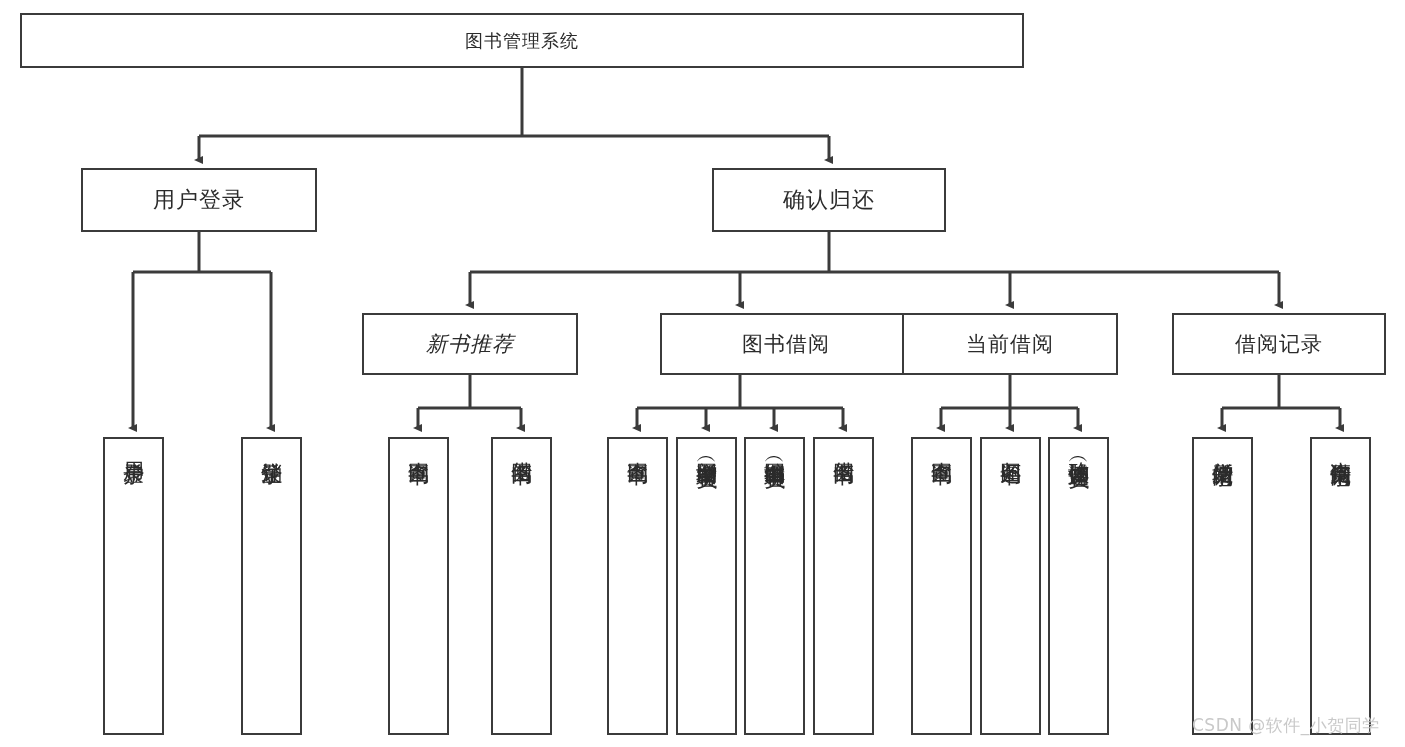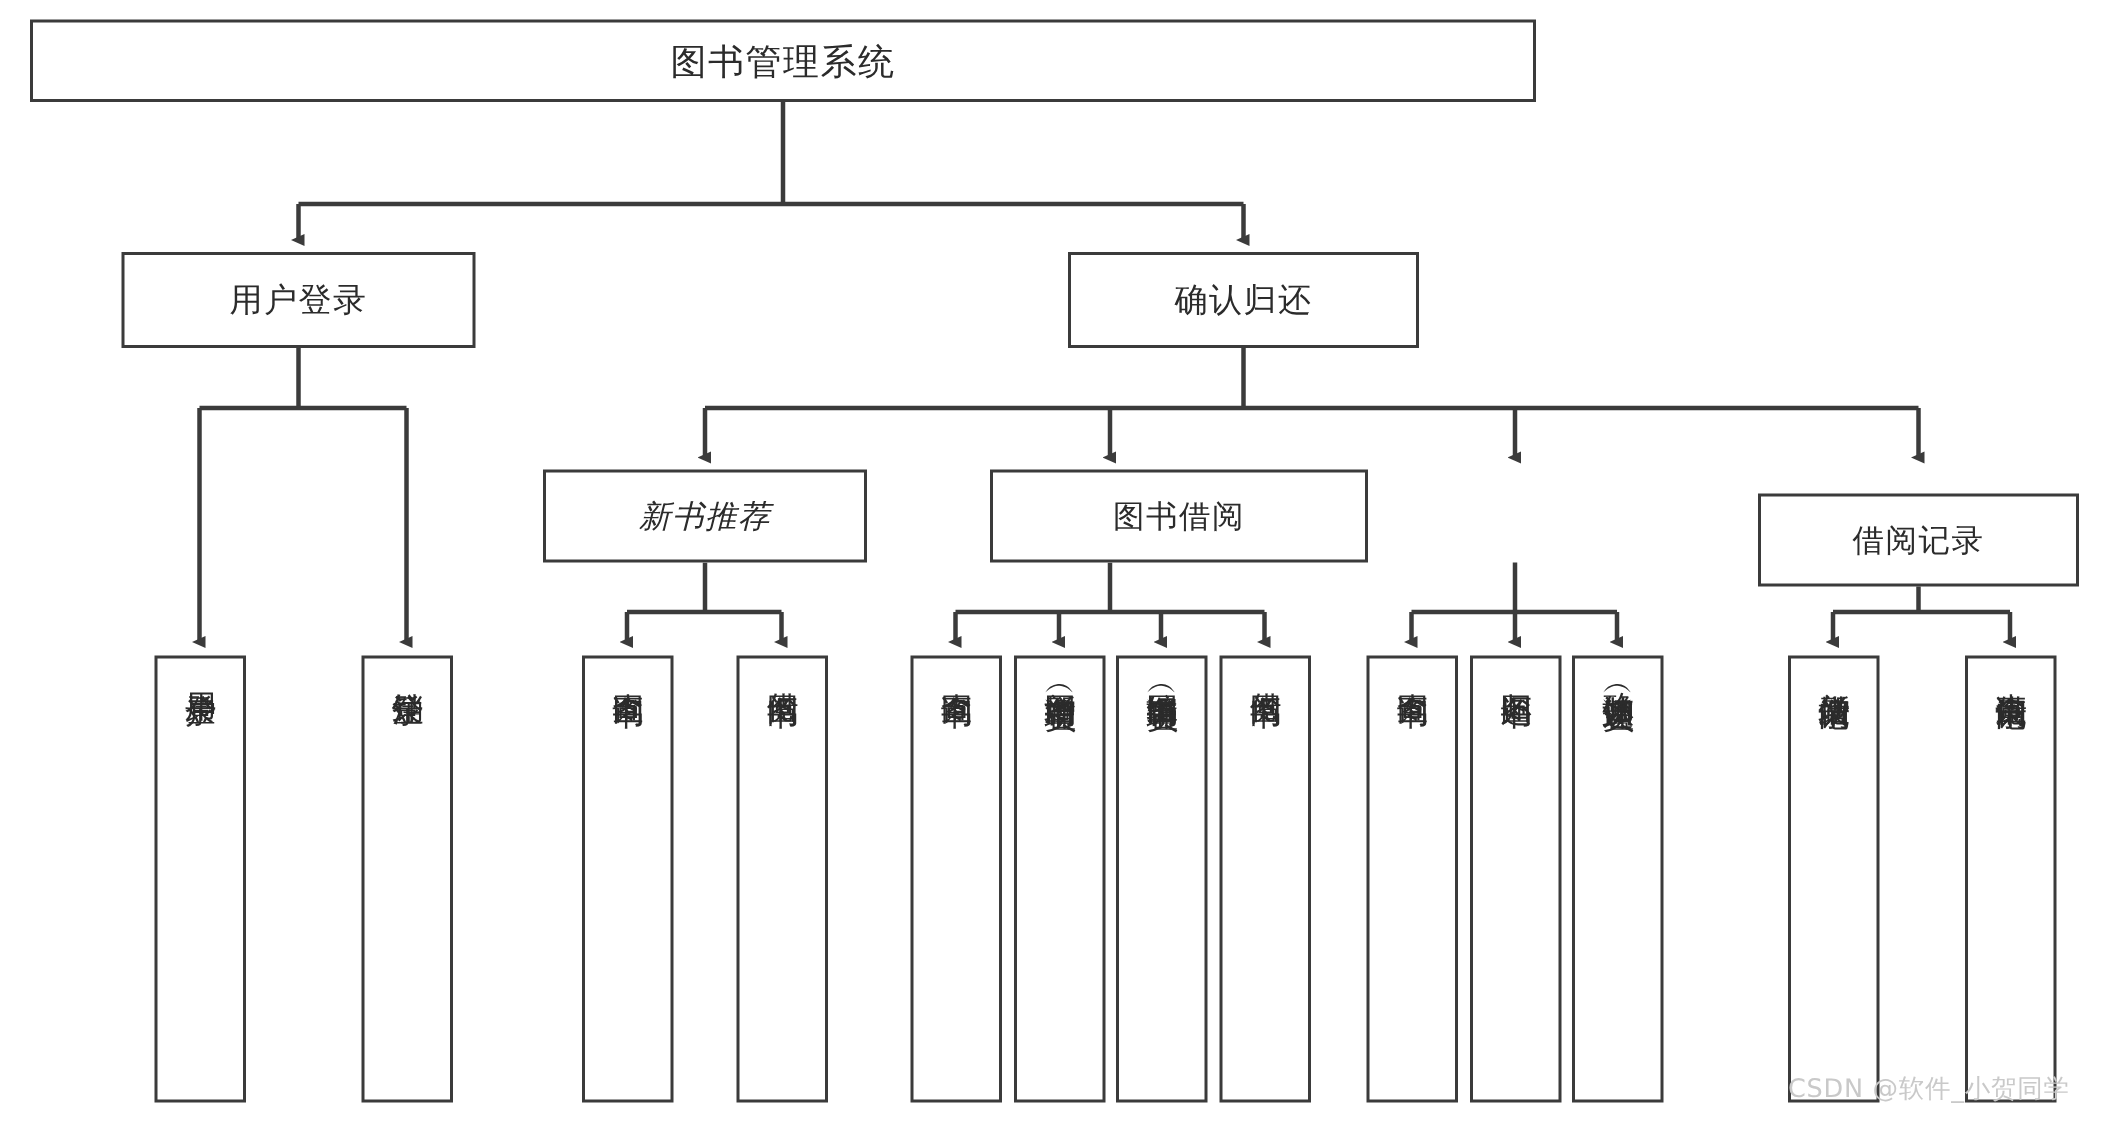--- a/index.html
+++ b/index.html
@@ -29,21 +29,21 @@
     position: absolute;
     box-sizing: border-box;
     background: #ffffff;
     border: 2.5px solid #3b3b3b;
     display: flex;
     align-items: center;
     justify-content: center;
     color: #2b2b2b;
   }
   .node.root {
-    font-size: 24px;
+    font-size: 18px;
   }
   .node.lvl2 {
     font-size: 22px;
   }
   .node.lvl3 {
     font-size: 21px;
   }
   .node.leaf {
     font-size: 21px;
     align-items: flex-start;
@@ -138,21 +138,24 @@
   <div class="node lvl2" style="left:712px; top:168px; width:234px; height:64px;">
     <span class="htext">确认归还</span>
   </div>
 
   <div class="node lvl3" style="left:362px; top:313px; width:216px; height:62px;font-style:italic;">
     <span class="htext">新书推荐</span>
   </div>
   <div class="node lvl3" style="left:632px; top:313px; width:252px; height:62px;margin-left:28px;">
     <span class="htext">图书借阅</span>
   </div>
-  <div class="node lvl3" style="left:1172px; top:313px; width:214px; height:62px;margin-top:16px;">
+  <div class="node lvl3" style="left:902px; top:313px; width:216px; height:62px;">
+    <span class="htext">当前借阅</span>
+  </div>
+  <div class="node lvl3" style="left:1172px; top:313px; width:214px; height:62px;">
     <span class="htext">借阅记录</span>
   </div>
 
   <div class="node leaf" style="left:103px; top:437px; width:61px; height:298px;">
     <span class="vtext">用户登录</span>
   </div>
   <div class="node leaf" style="left:241px; top:437px; width:61px; height:298px;">
     <span class="vtext">注销登录</span>
   </div>
 

